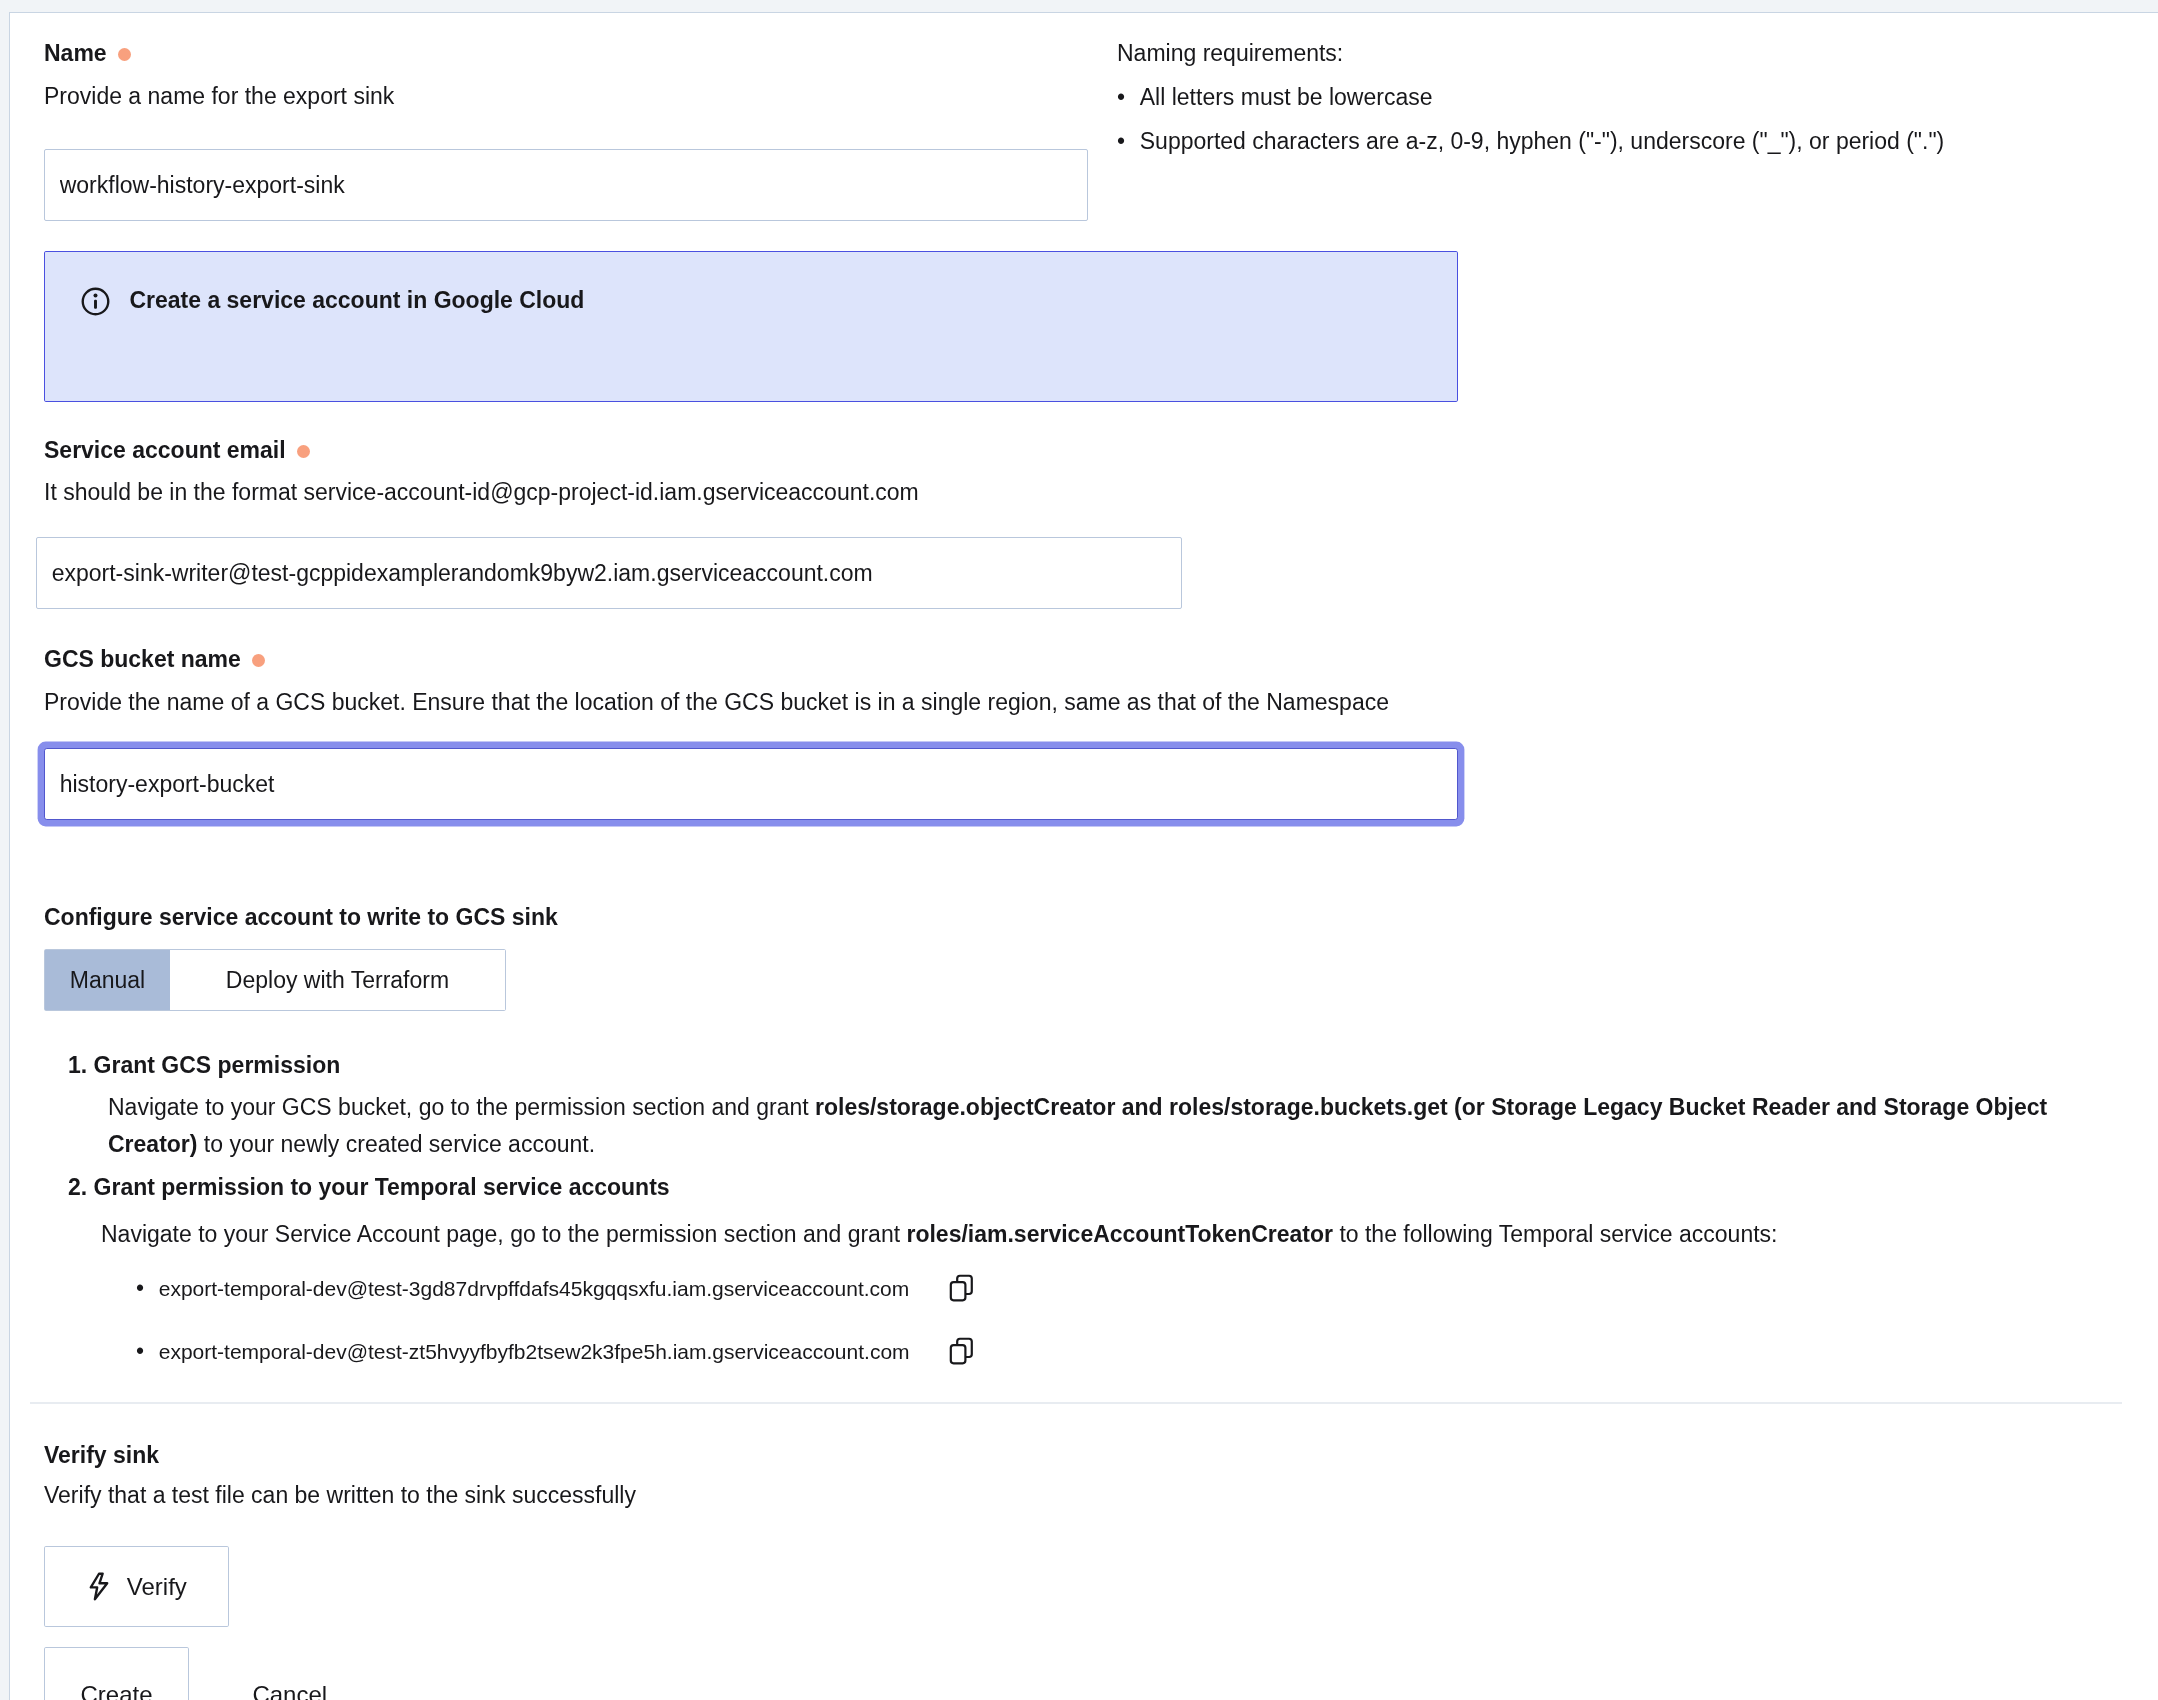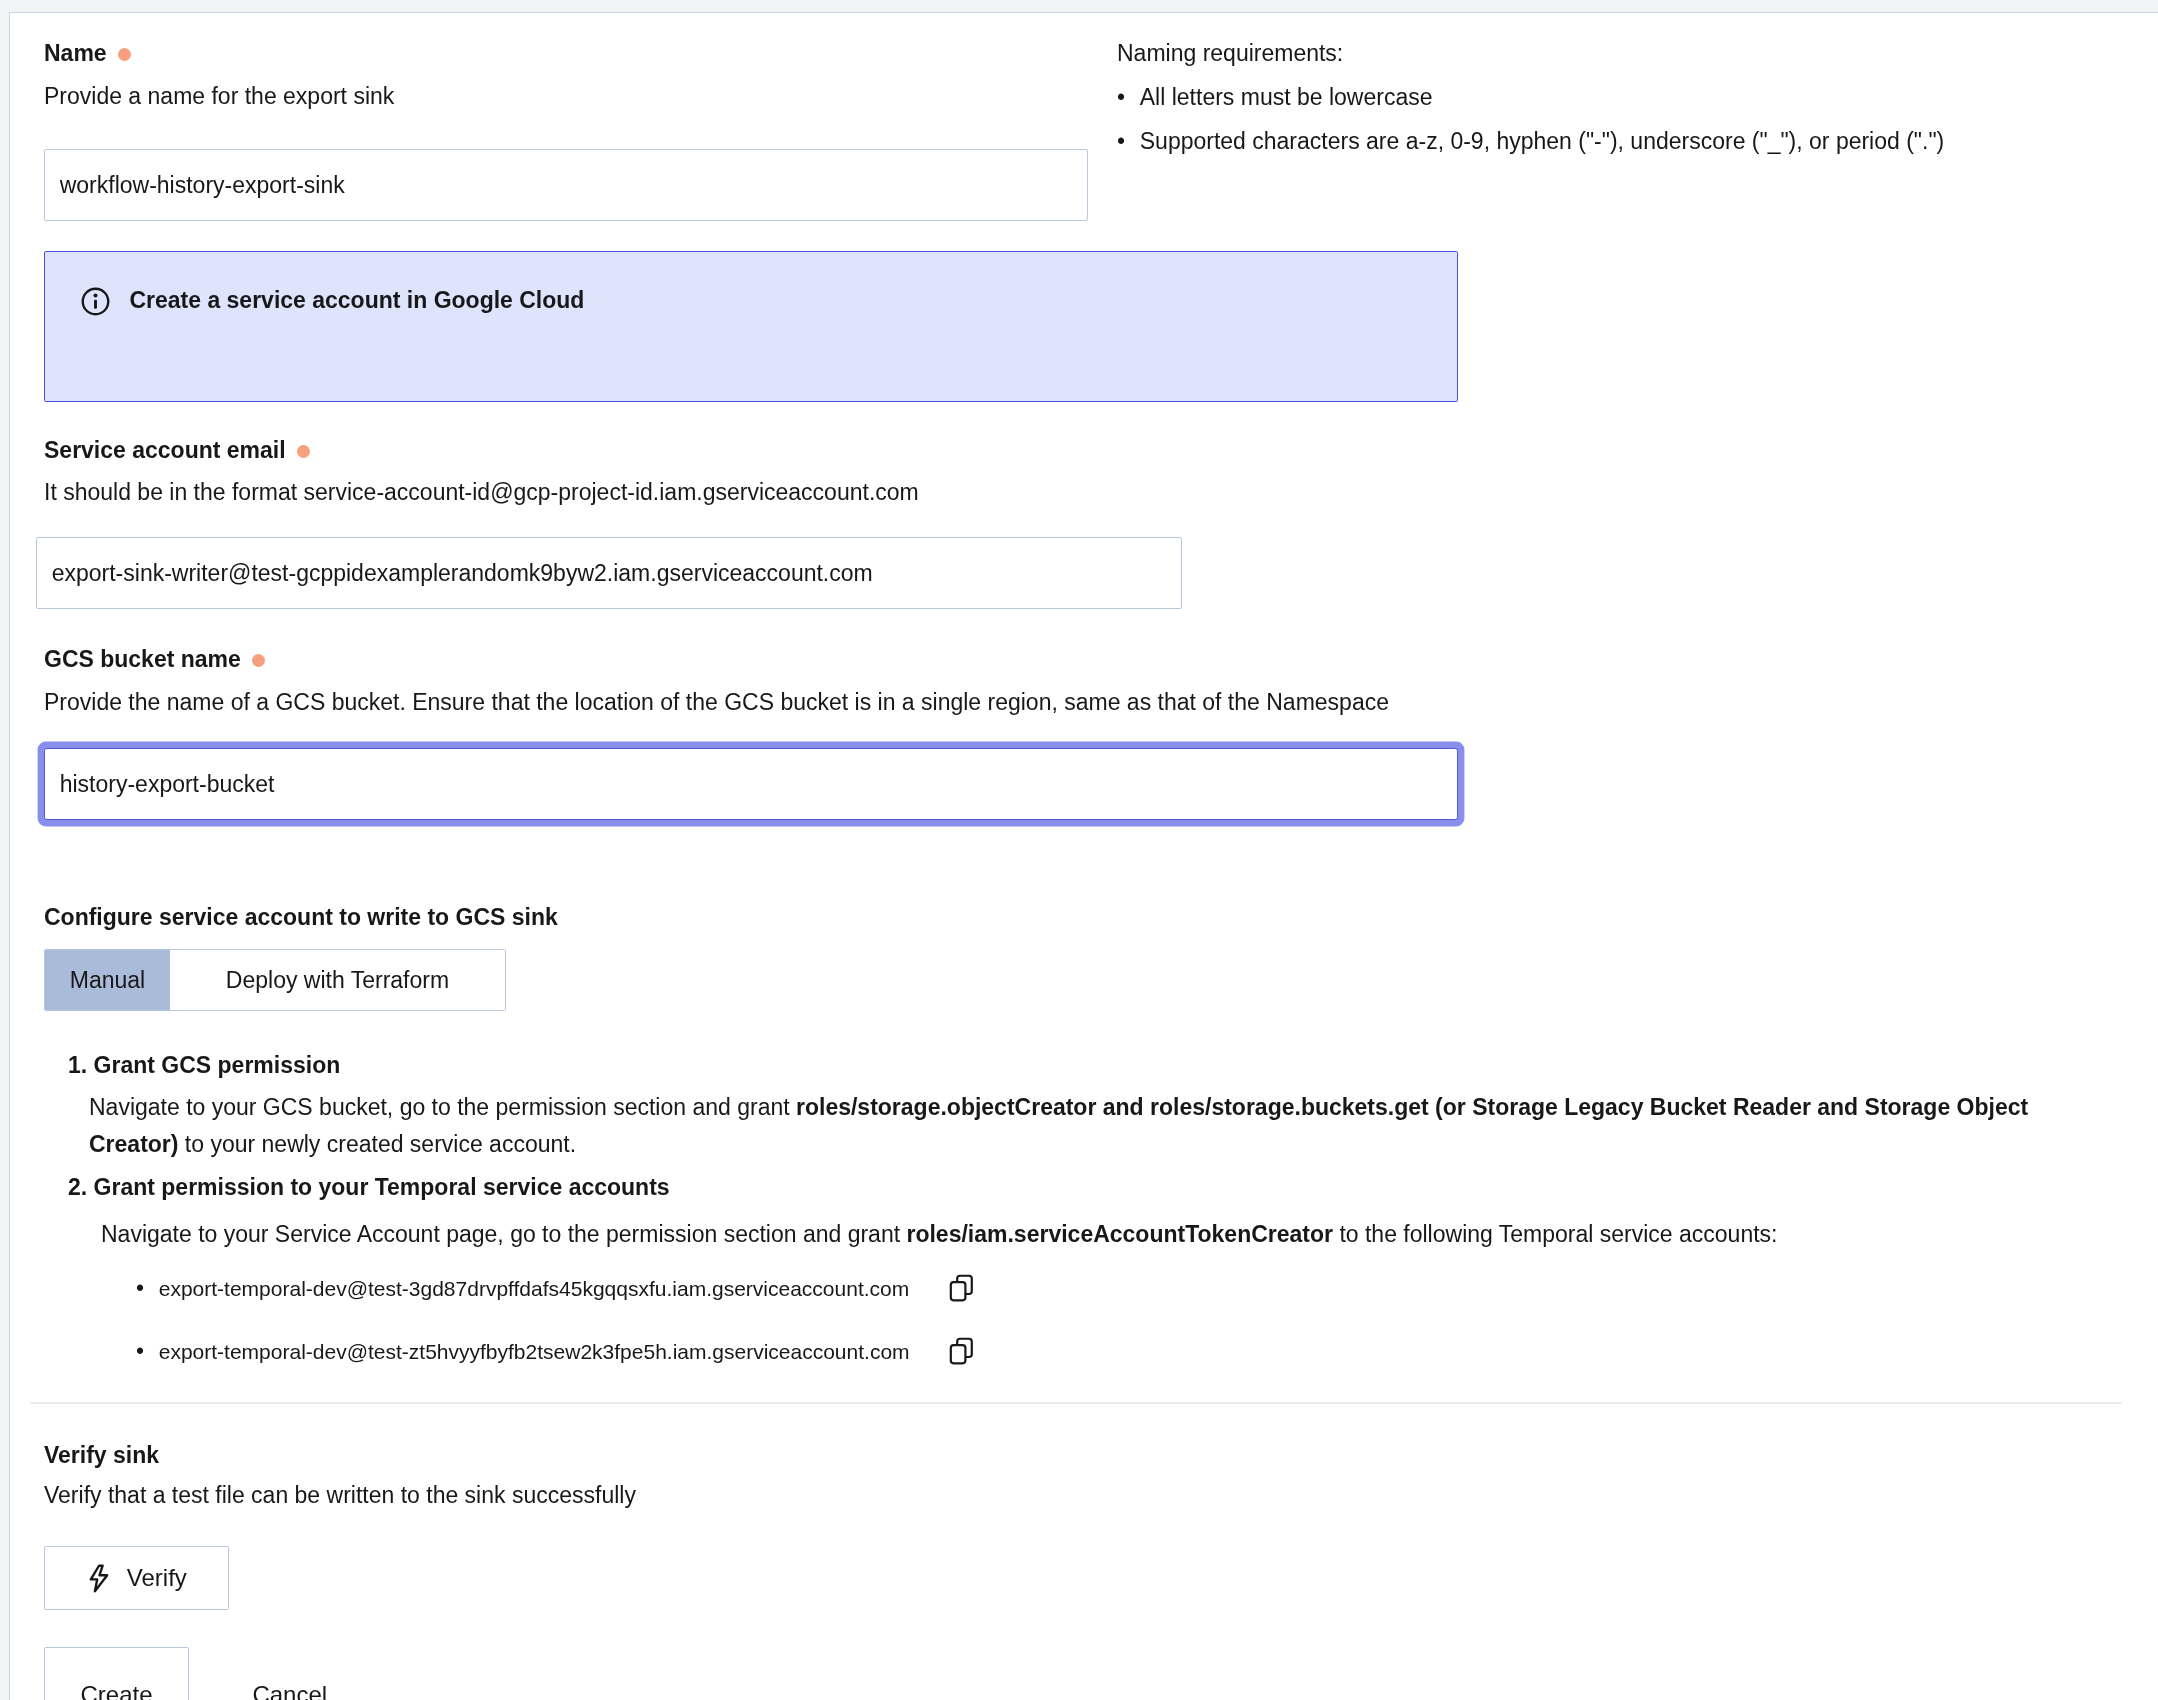--- a/index.html
+++ b/index.html
@@ -71,21 +71,21 @@
   .tab-manual{width:125px;}
   .tab-terraform{width:335px;}
   .step-title{font-weight:700;font-size:23px;}
   .step-body{font-size:23px;line-height:37px;width:2011px;}
   .step-body b{font-weight:700;}
   .sa-row{display:flex;align-items:center;gap:14.7px;}
   .sa-email{font-size:21px;}
   .copy-btn{background:none;border:none;cursor:pointer;margin-left:24px;padding:0;display:flex;align-items:center;}
   .divider{height:1.8px;background:var(--divider);}
   .verify-btn{
-    width:185px;height:64px;background:#fff;border:1.8px solid var(--input-border);border-radius:1.8px;
+    width:185px;height:81px;background:#fff;border:1.8px solid var(--input-border);border-radius:1.8px;
     display:flex;align-items:center;justify-content:center;gap:14.7px;
     font-family:"Liberation Sans", sans-serif;font-size:24px;color:var(--text);cursor:pointer;
   }
   .create-btn{
     width:145px;height:96px;background:#fff;border:1.8px solid var(--input-border);border-radius:1.8px;
     display:flex;align-items:center;justify-content:center;
     font-family:"Liberation Sans", sans-serif;font-size:24px;color:var(--text);cursor:pointer;
   }
   .cancel-btn{
     height:96px;padding:0 18.4px;background:none;border:none;
@@ -156,21 +156,21 @@
 
 <div class="abs tabs" style="left:44px;top:949px;">
   <button class="tab tab-manual selected">Manual</button>
   <button class="tab tab-terraform">Deploy with Terraform</button>
 </div>
 
 <div class="abs step-title" style="left:68px;top:1052px;">
   <span>1.</span>
   <span>Grant GCS permission</span>
 </div>
-<div class="abs step-body" style="left:89px;top:1089px;">
+<div class="abs step-body" style="left:108px;top:1089px;">
   <span>Navigate to your GCS bucket, go to the permission section and grant </span><b>roles/storage.objectCreator and roles/storage.buckets.get (or Storage Legacy Bucket Reader and Storage Object Creator)</b><span> to your newly created service account.</span>
 </div>
 
 <div class="abs step-title" style="left:68px;top:1174px;">
   <span>2.</span>
   <span>Grant permission to your Temporal service accounts</span>
 </div>
 <div class="abs step-body" style="left:101px;top:1216px;">
   <span>Navigate to your Service Account page, go to the permission section and grant </span><b>roles/iam.serviceAccountTokenCreator</b><span> to the following Temporal service accounts:</span>
 </div>

